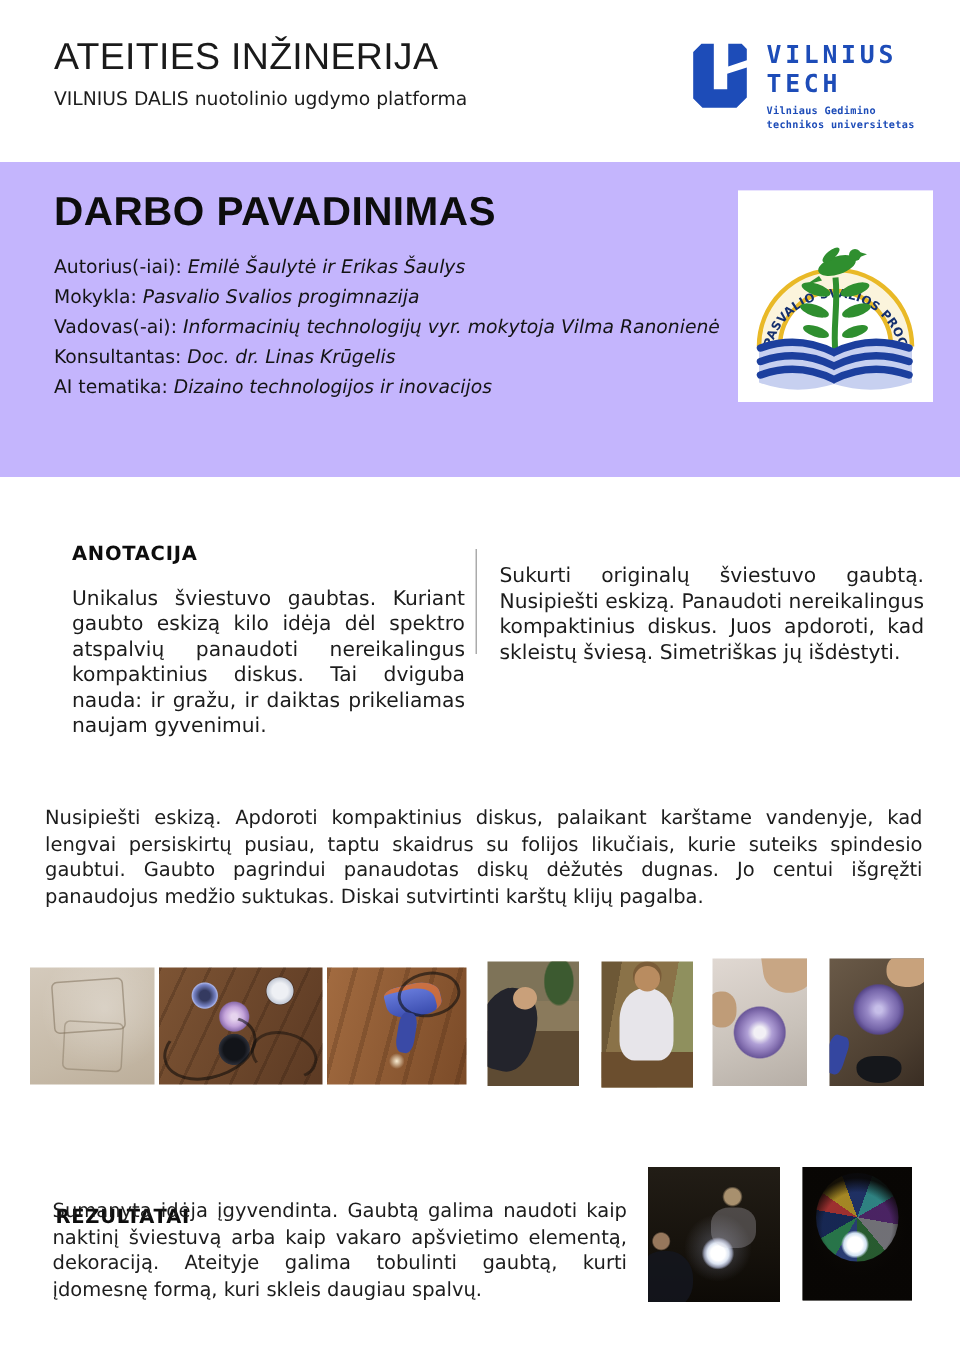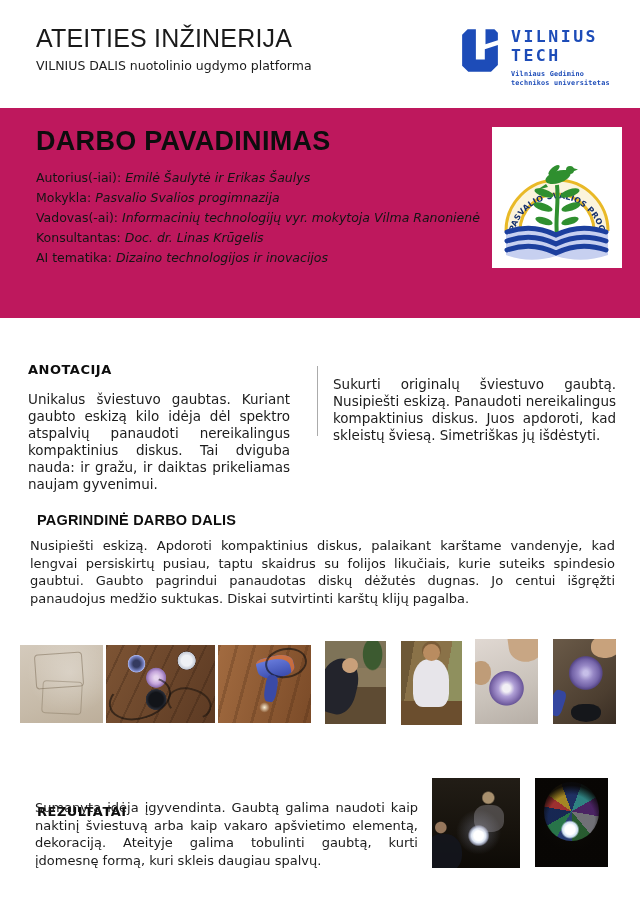--- a/index.html
+++ b/index.html
@@ -18,29 +18,29 @@
   .sep-dot { color:#333; font-size:11px; }
   .date-text { color:#222; font-weight:600; letter-spacing:.3px; }
 
   .vt-logo { position:absolute; left:458px; top:27px; display:flex; gap:9px; }
   .vt-icon { flex:0 0 auto; }
   .vt-word { font-family:"DejaVu Sans Mono", monospace; color:#1d4cb8; }
   .vt-w1, .vt-w2 { font-size:16.5px; font-weight:bold; letter-spacing:2.5px; line-height:19px; }
   .vt-tag { margin-top:5px; font-size:6.8px; font-weight:bold; line-height:8.5px; letter-spacing:.2px; }
 
   
-  .title-block { position:absolute; left:0; top:108px; width:640px; height:210px; background:#be185d;text-decoration:underline; }
+  .title-block { position:absolute; left:0; top:108px; width:640px; height:210px; background:#c4b5fd;text-decoration:underline; }
   .work-heading { position:absolute; left:36px; top:18px; font-family:"Liberation Sans", sans-serif; font-size:27px; font-weight:bold; color:#0d0d0d; letter-spacing:.3px; }
   .fields { position:absolute; left:36px; top:60px; width:452px; font-size:12.5px; line-height:20px; color:#141414; }
   .field-value { font-style:italic; }
   .school-logo { position:absolute; right:18px; top:19px; width:130px; height:141px; background:#ffffff; }
 
   
   .col { position:absolute; }
-  .col-left  { left:28px;  top:362px; width:262px; }
+  .col-left  { left:48px;  top:362px; width:262px; }
   .col-right { left:333px; top:362px; width:283px; }
   .sec-heading { font-size:13px; font-weight:bold; letter-spacing:.5px; color:#0d0d0d; }
   .sec-body { margin-top:14px; font-size:13.5px; line-height:17px; text-align:justify; color:#1c1c1c; }
   .col-divider { position:absolute; left:317px; top:366px; width:1px; height:70px; background:#ababab; }
 
   
   .main-heading { position:absolute; left:37px; top:512px; font-family:"Liberation Sans", sans-serif; font-size:14.5px; font-weight:bold; color:#0d0d0d; letter-spacing:.2px; }
   .main-body { position:absolute; left:30px; top:537px; width:585px; font-size:13px; line-height:17.5px; text-align:justify; color:#1c1c1c; }
 
   
@@ -196,21 +196,20 @@
 
   <div class="col col-left">
     <div class="sec-heading">ANOTACIJA</div>
     <div class="sec-body">Unikalus šviestuvo gaubtas. Kuriant gaubto eskizą kilo idėja dėl spektro atspalvių panaudoti nereikalingus kompaktinius diskus. Tai dviguba nauda: ir gražu, ir daiktas prikeliamas naujam gyvenimui.</div>
   </div>
   <div class="col-divider"></div>
   <div class="col col-right">
     <div class="sec-body">Sukurti originalų šviestuvo gaubtą. Nusipiešti eskizą. Panaudoti nereikalingus kompaktinius diskus. Juos apdoroti, kad skleistų šviesą. Simetriškas jų išdėstyti.</div>
   </div>
 
-  <div class="main-heading">PAGRINDINĖ DARBO DALIS</div>
   <div class="main-body">Nusipiešti eskizą. Apdoroti kompaktinius diskus, palaikant karštame vandenyje, kad lengvai persiskirtų pusiau, taptu skaidrus su folijos likučiais, kurie suteiks spindesio gaubtui. Gaubto pagrindui panaudotas diskų dėžutės dugnas. Jo centui išgręžti panaudojus medžio suktukas. Diskai sutvirtinti karštų klijų pagalba.</div>
 
   <div class="ph" id="p1" title="pencil-sketch-of-lampshade"></div>
   <div class="ph" id="p2" title="cds-and-cables-on-wooden-floor"></div>
   <div class="ph" id="p3" title="hot-glue-gun-on-floor">
       <i></i>
     </div>
   <div class="ph" id="p4" title="boy-working-on-lamp-base"></div>
   <div class="ph" id="p5" title="child-in-white-assembling-discs"></div>
   <div class="ph" id="p6" title="hands-shaping-translucent-disc"></div>

